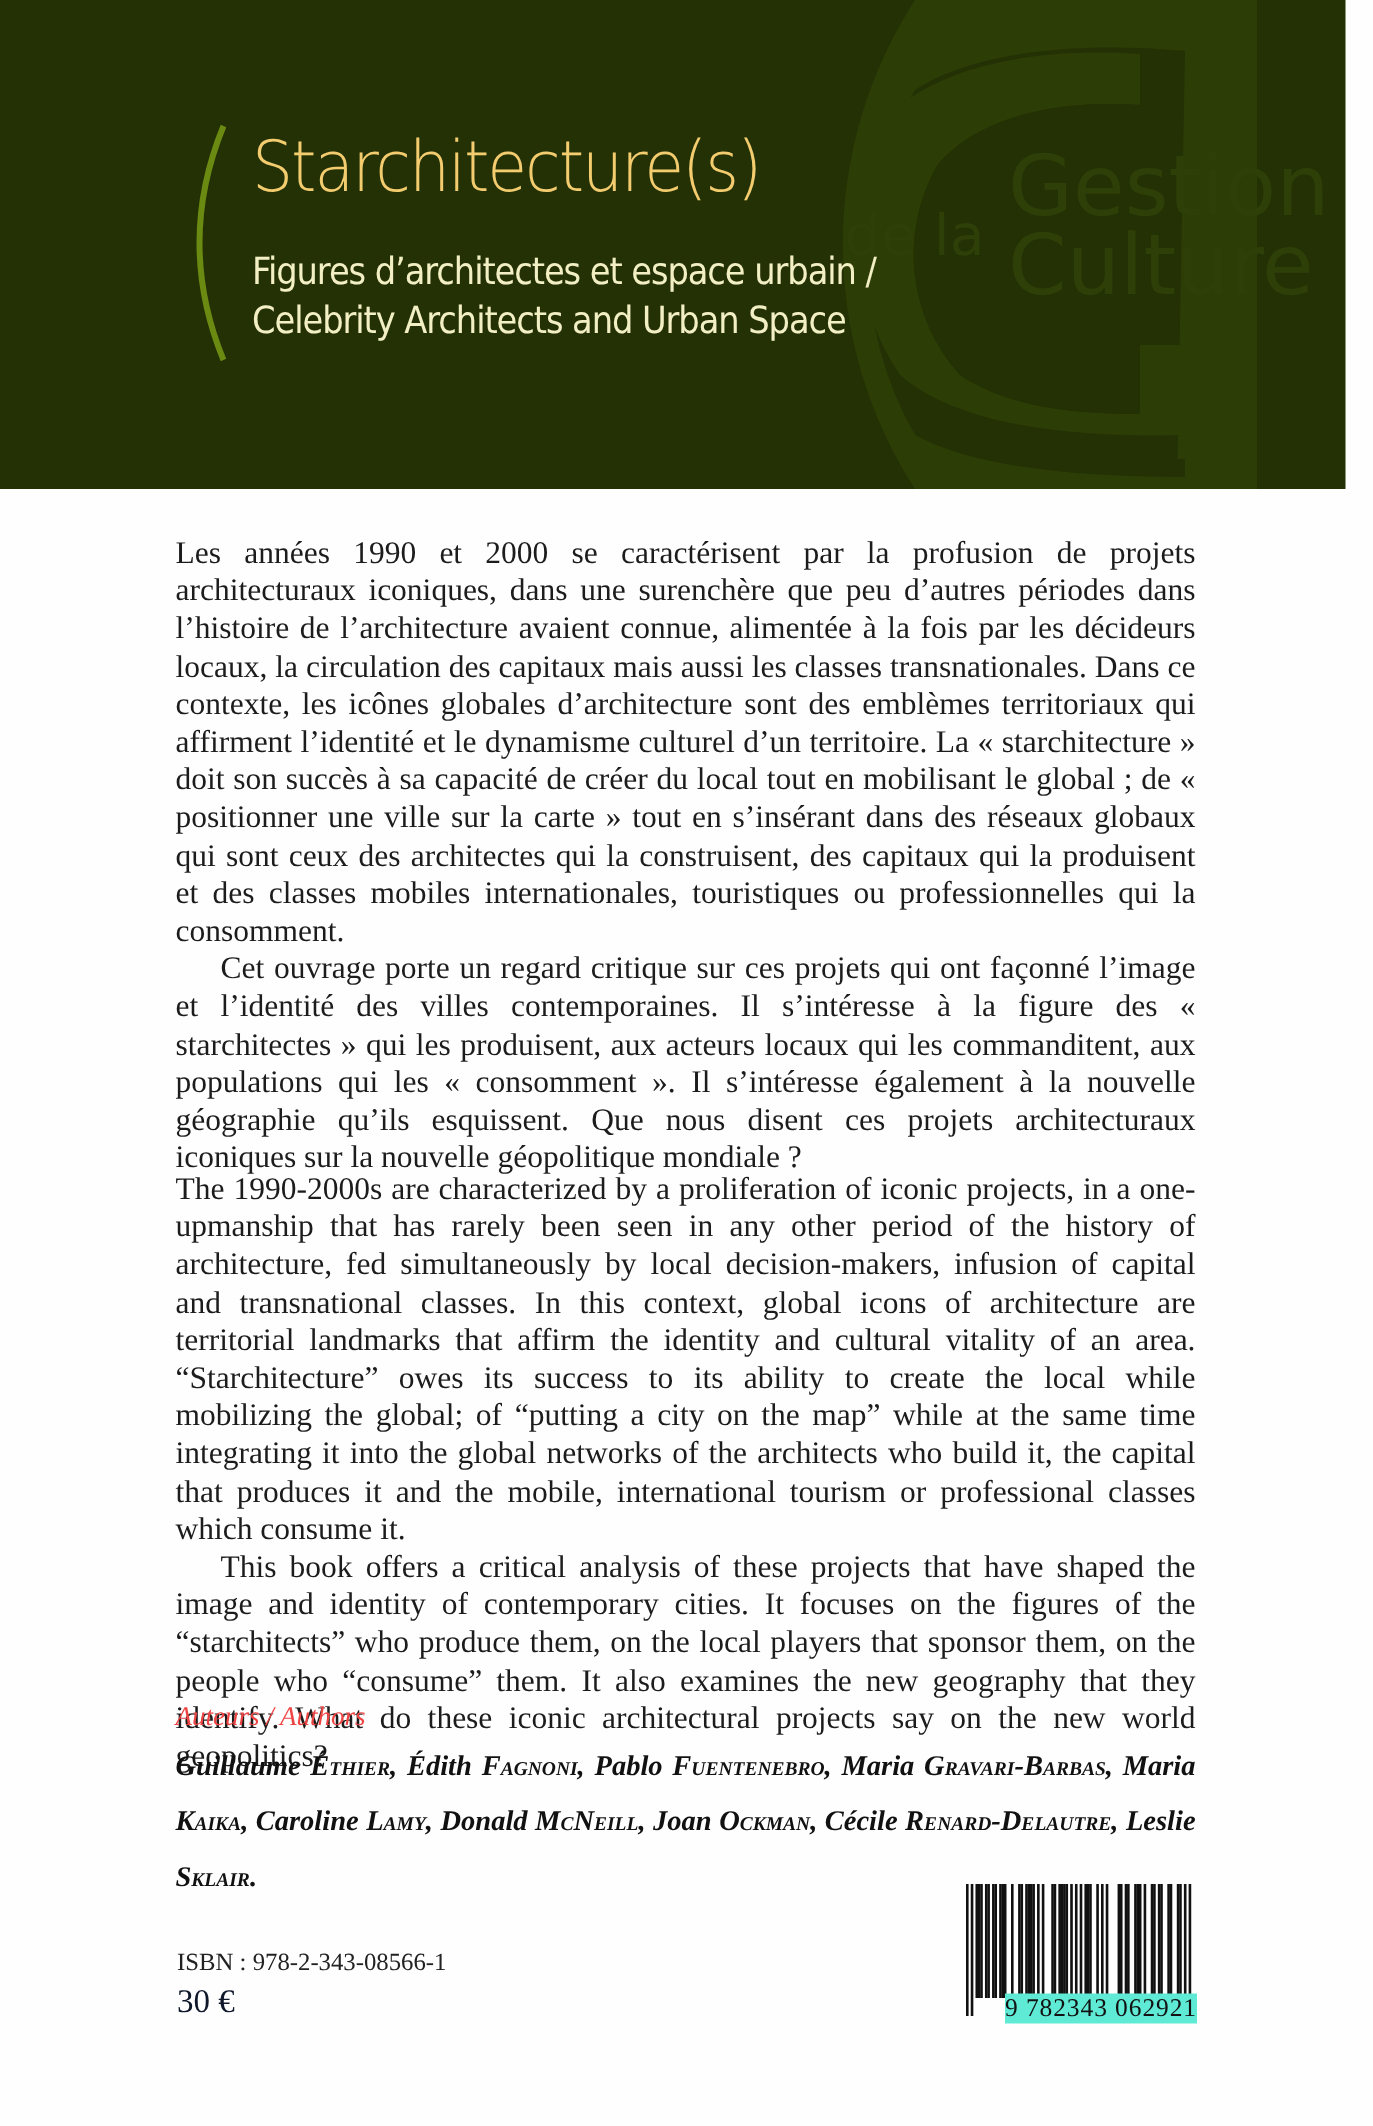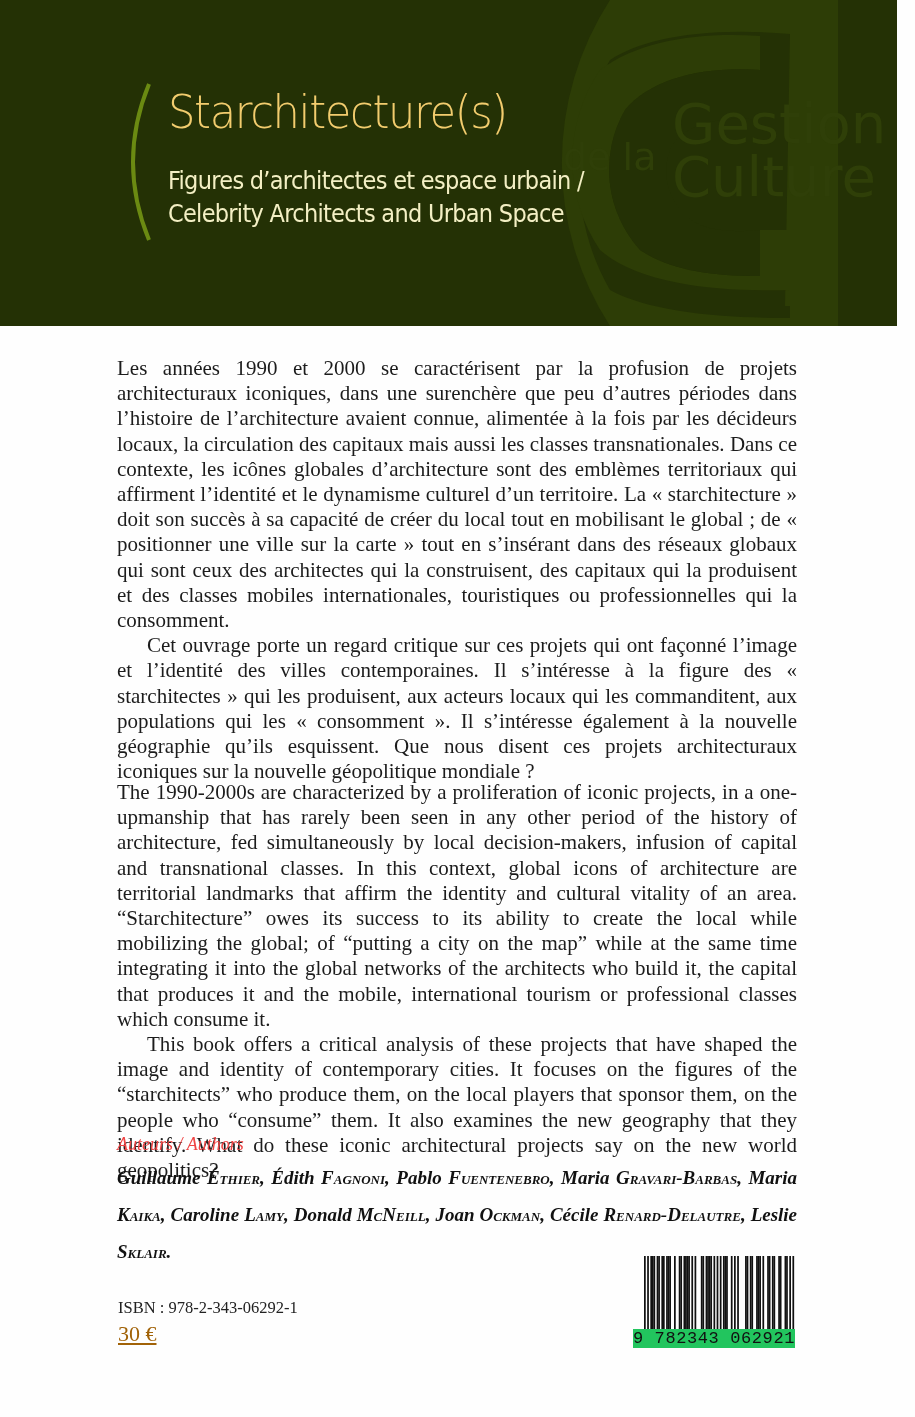--- a/index.html
+++ b/index.html
@@ -95,36 +95,35 @@
     .isbn {
       position: absolute;
       left: 118px; top: 1298px;
       font-size: 16.5px;
       color: #222;
     }
     .price {
       position: absolute;
       left: 118px; top: 1321px;
       font-size: 22px;
-      color: #a16207;
-      text-decoration: underline;
+      color: #0f172a;
     }
     .barcode {
       position: absolute;
       left: 632px; top: 1252px;
       width: 170px; height: 100px;
     }
     .barcode-digits {
       position: absolute;
-      left: 633px; top: 1329px;
-      font-family: Liberation Mono, monospace;
+      left: 670px; top: 1329px;
+      font-family: Liberation Serif, serif;
       font-size: 17px;
       letter-spacing: 0.6px;
       color: #111;
-      background: #22c55e;
+      background: #5eead4;
       white-space: pre;
     }
   </style>
 </head>
 <body>
 
 <div class="header">
   <svg class="watermark" width="915" height="326" viewBox="0 0 915 326">
 
     <path d="M838 0 L838 326 L610 326 A 300 300 0 0 1 610 0 Z" fill="#2d3d06"></path>
@@ -154,21 +153,21 @@
 </div>
 
 <div class="body-text en">
   <p>The 1990-2000s are characterized by a proliferation of iconic projects, in a one-upmanship that has rarely been seen in any other period of the history of architecture, fed simultaneously by local decision-makers, infusion of capital and transnational classes. In this context, global icons of architecture are territorial landmarks that affirm the identity and cultural vitality of an area. “Starchitecture” owes its success to its ability to create the local while mobilizing the global; of “putting a city on the map” while at the same time integrating it into the global networks of the architects who build it, the capital that produces it and the mobile, international tourism or professional classes which consume it.</p>
   <p class="indent">This book offers a critical analysis of these projects that have shaped the image and identity of contemporary cities. It focuses on the figures of the “starchitects” who produce them, on the local players that sponsor them, on the people who “consume” them. It also examines the new geography that they identify. What do these iconic architectural projects say on the new world geopolitics?</p>
 </div>
 
 <div class="authors-label">Auteurs / Authors</div>
 <div class="authors" id="authors-list"><span><span>Guillaume </span><span class="last">Éthier</span>, </span><span><span>Édith </span><span class="last">Fagnoni</span>, </span><span><span>Pablo </span><span class="last">Fuentenebro</span>, </span><span><span>Maria </span><span class="last">Gravari-Barbas</span>, </span><span><span>Maria </span><span class="last">Kaika</span>, </span><span><span>Caroline </span><span class="last">Lamy</span>, </span><span><span>Donald </span><span class="last">McNeill</span>, </span><span><span>Joan </span><span class="last">Ockman</span>, </span><span><span>Cécile </span><span class="last">Renard-Delautre</span>, </span><span><span>Leslie </span><span class="last">Sklair</span>.</span></div>
 
-<div class="isbn">ISBN : 978-2-343-06292-1</div>
+<div class="isbn">ISBN : 978-2-343-08566-1</div>
 <div class="price">30 €</div>
 
 <svg class="barcode" id="barcode" viewBox="0 0 170 100">
     <rect x="12.00" y="4" width="1.73" height="88" fill="#111"></rect>
     <rect x="15.16" y="4" width="1.73" height="88" fill="#111"></rect>
     <rect x="18.32" y="4" width="1.73" height="76" fill="#111"></rect>
     <rect x="19.89" y="4" width="1.73" height="76" fill="#111"></rect>
     <rect x="21.47" y="4" width="1.73" height="76" fill="#111"></rect>
     <rect x="24.63" y="4" width="1.73" height="76" fill="#111"></rect>
     <rect x="26.21" y="4" width="1.73" height="76" fill="#111"></rect>

